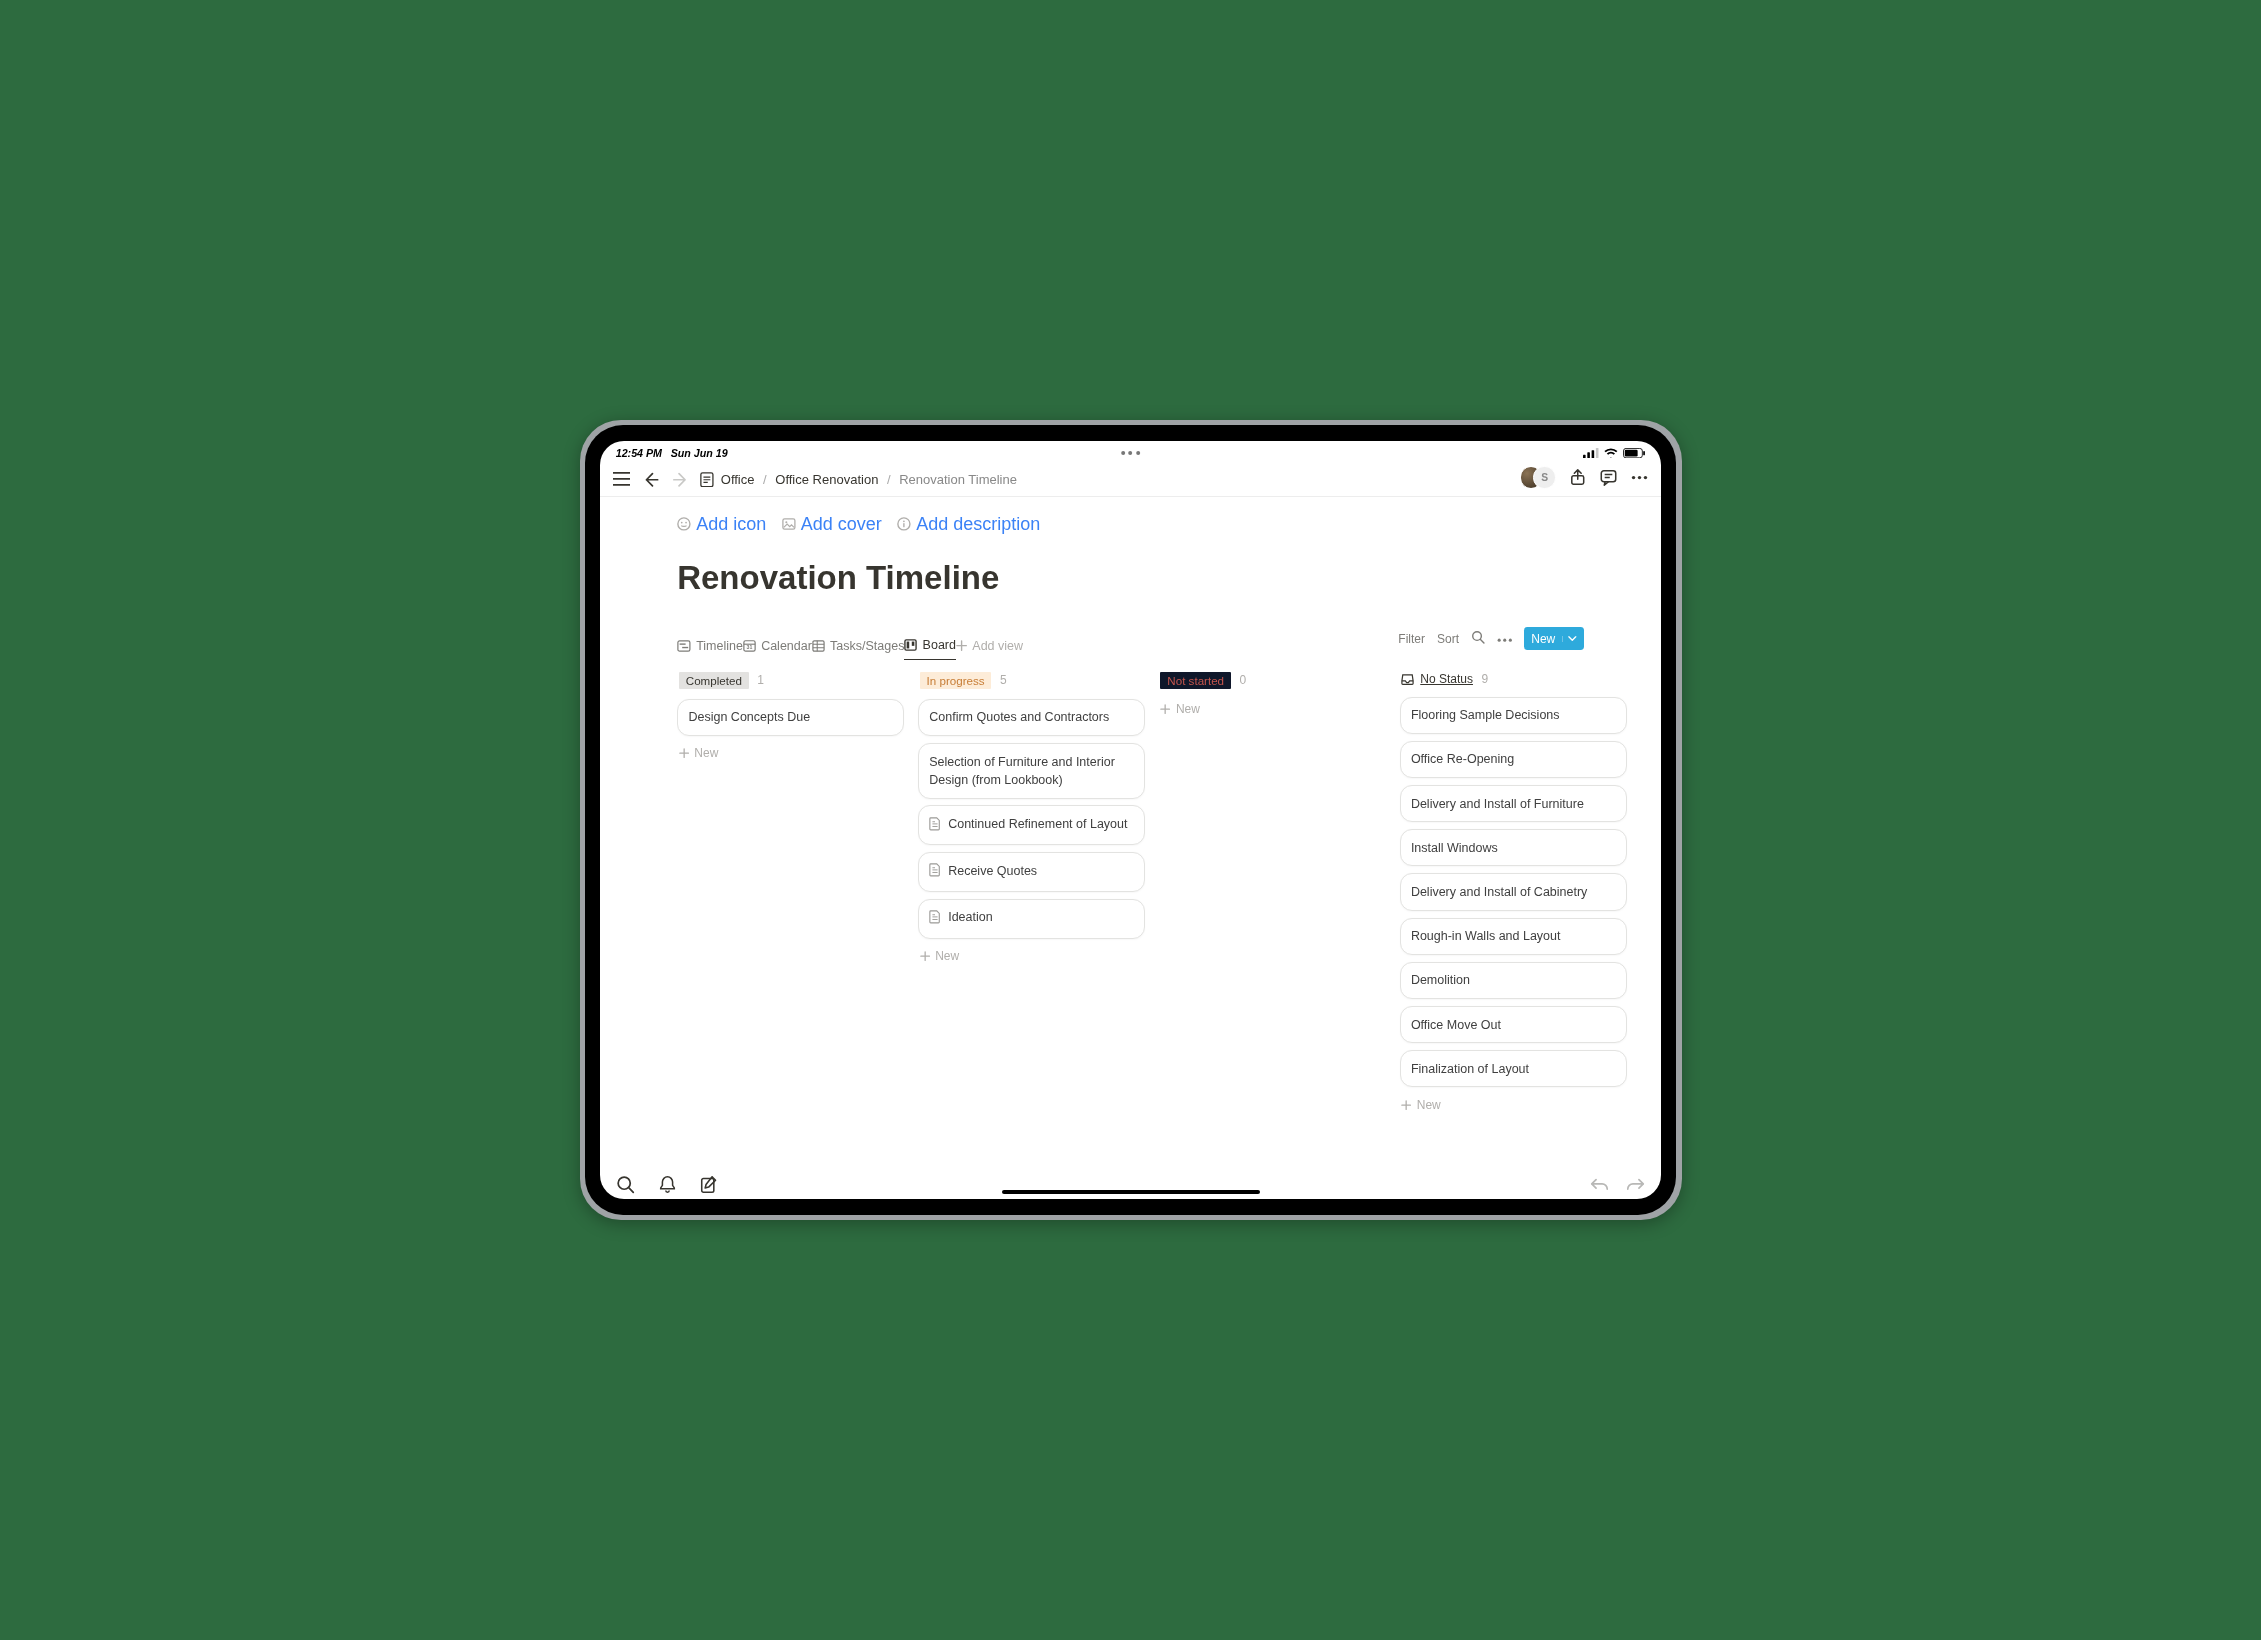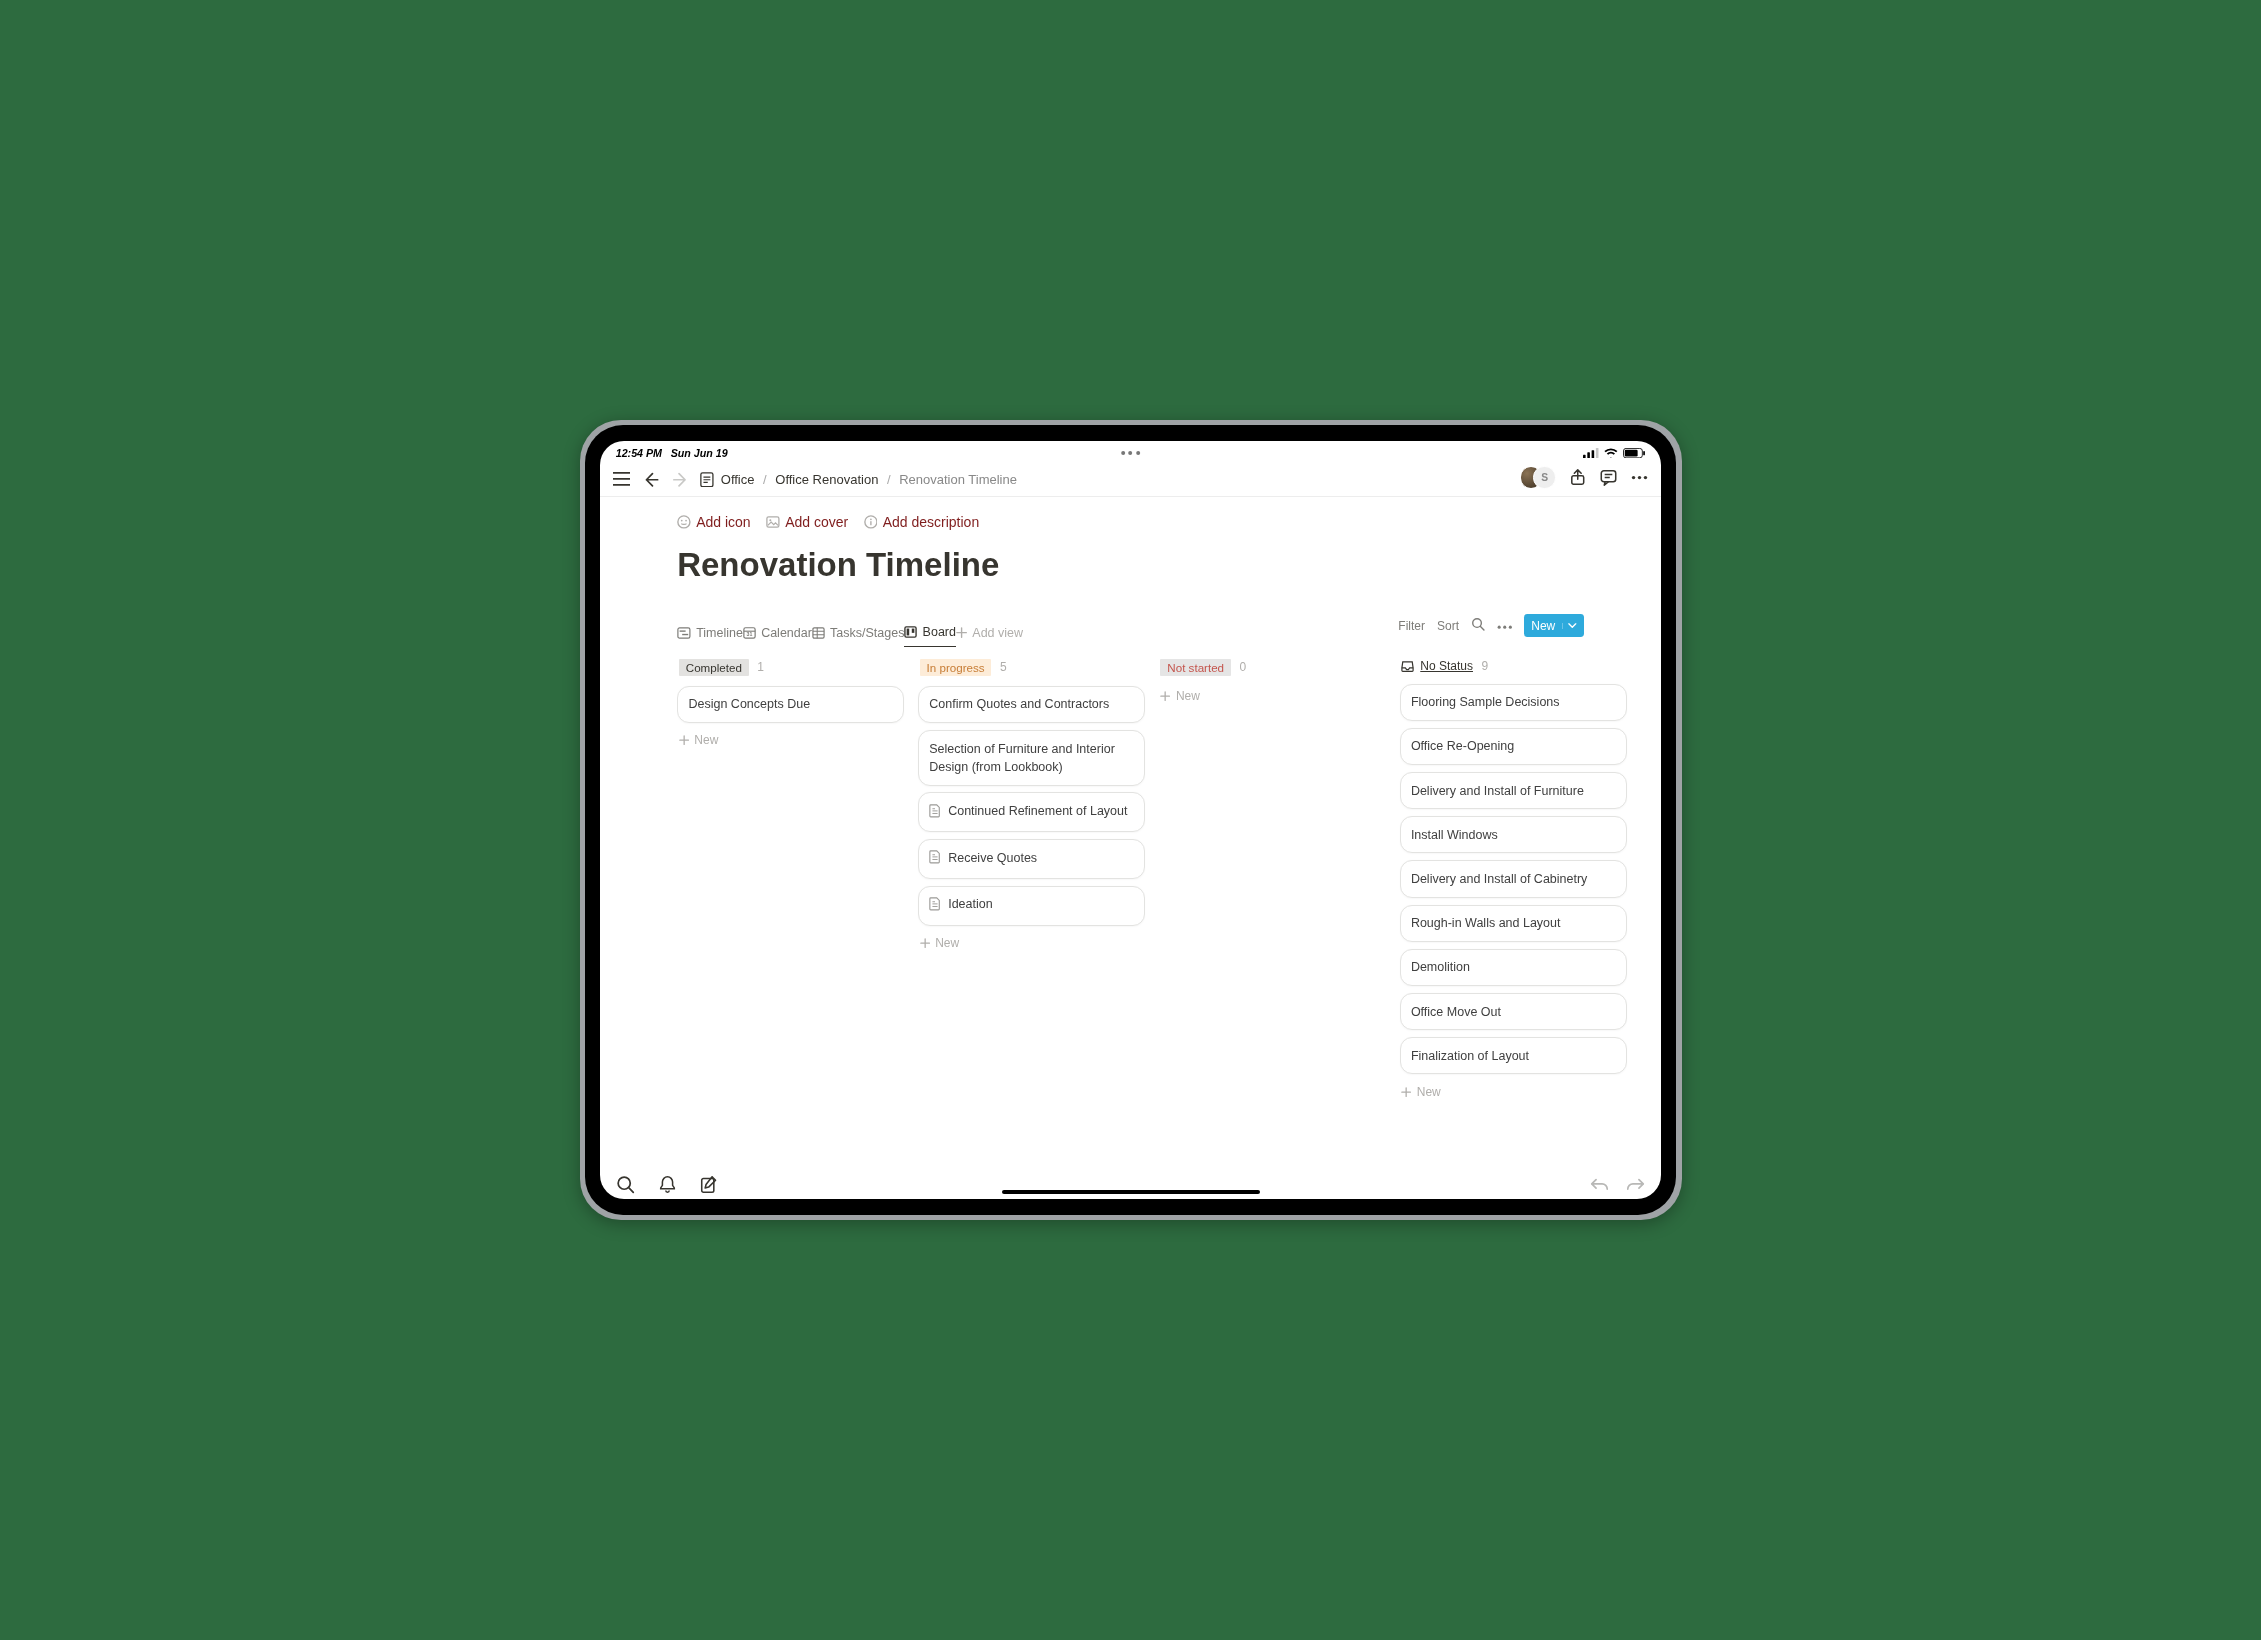--- a/index.html
+++ b/index.html
@@ -24,41 +24,41 @@
   .crumb .sep { color:#aaa; margin: 0 1.7px; }
   .crumb .cur { color:#888; }
   .nav-ico { width:19px; height:19px; display:flex; align-items:center; justify-content:center; color:#37352f; }
   .nav-ico.disabled { color:#bfbfbf; }
   .avatar-stack { display:flex; align-items:center; }
   .avatar-stack .av1 { width:22.4px; height:22.4px; border-radius:50%; background: radial-gradient(circle at 30% 30%, #8b7355 0%, #3a2e20 100%); border:1.7px solid #fff; }
   .avatar-stack .av2 { width:22.4px; height:22.4px; border-radius:50%; background:#eee; border:1.7px solid #fff; margin-left:-8.6px; display:flex; align-items:center; justify-content:center; color:#888; font-size:10.3px; font-weight:600; }
 
   .page-area { flex:1; overflow:hidden; padding: 17px 0 0 77px; display:flex; flex-direction:column; }
 
-  .page-actions { display:flex; gap:15.5px; font-size: 14px; color:#7f1d1d; margin-bottom: 16px; }
+  .page-actions { display:flex; gap:15.5px; font-size: 18px; color:#3b82f6; margin-bottom: 24px; }
   .page-action { display:flex; align-items:center; gap:5.2px; }
 
   .page-title { font-size: 33px; font-weight: 700; color:#37352f; margin-bottom: 20.6px; }
 
   .views-row { display:flex; align-items:center; justify-content:space-between; padding-right: 77px; margin-bottom: 12px;}
   .views { display:flex; font-size: 12.5px; align-items:center;margin-top:21px; }
   .view-tab { display:flex; align-items:center; gap:5.2px; color:#7d7c78; padding-bottom:6.9px; }
   .view-tab.active { color:#37352f; font-weight:400; border-bottom:1.7px solid #37352f; }
   .add-view { color:#b0aeab; }
   .view-controls { display:flex; gap:12px; align-items:center; font-size:12px; color:#7d7c78; }
   .new-btn { background:#2eaadc; color:#fff; padding: 4.3px 6.9px; border-radius:3.4px; display:flex; align-items:center; gap:0; font-size:12px; }
   .new-btn .chev { border-left:0.9px solid rgba(255,255,255,0.3); margin-left:6.9px; padding-left:5.2px; display:flex; align-items:center; }
 
   .board { display:flex; gap:13.8px; overflow:hidden; flex:1; }
   .col { width: 227px; display:flex; flex-direction:column; gap:6.9px; }
   .col-header { display:flex; align-items:center; gap:8.6px; font-size:12px; padding: 0 1.7px 3.4px 1.7px; }
   .tag { padding:1.7px 6.9px; border-radius:1px; font-size:11.6px; }
   .tag.completed { background:#e3e2e0; color:#37352f; }
   .tag.inprogress { background:#fdecd8; color:#c77d36; }
-  .tag.notstarted { background:#e5e5e5; color:#c4554d; }
+  .tag.notstarted { background:#0f172a; color:#c4554d; }
   .nostatus { display:flex; align-items:center; gap:6px; color:#37352f; font-weight:500; font-size:12px;text-decoration:underline;}
   .col-count { color:#b0aeab; font-size:12px; }
   .card { background:#fff; border:0.9px solid #e3e3e1; border-radius:12px; padding: 8.6px 10.3px; font-size:12.5px; line-height:1.45; box-shadow: 0 0.9px 1.7px rgba(15,15,15,0.03); color:#404040; display:flex; gap:6.9px; }
   .card .doc-ico { color:#9b9a97; flex-shrink:0; margin-top:1.7px; }
   .newrow { color:#b0aeab; font-size:12px; display:flex; align-items:center; gap:5.2px; padding:3.4px 1.7px; }
 
   .bottom-bar { display:flex; align-items:center; justify-content:space-between; padding: 6.9px 15.5px 5.2px 15.5px; }
   .bottom-left { display:flex; gap: 24px; color:#37352f; }
   .bottom-right { display:flex; gap: 17px; color:#b8b8b6; }
   .bottom-bar svg { display:block; }

